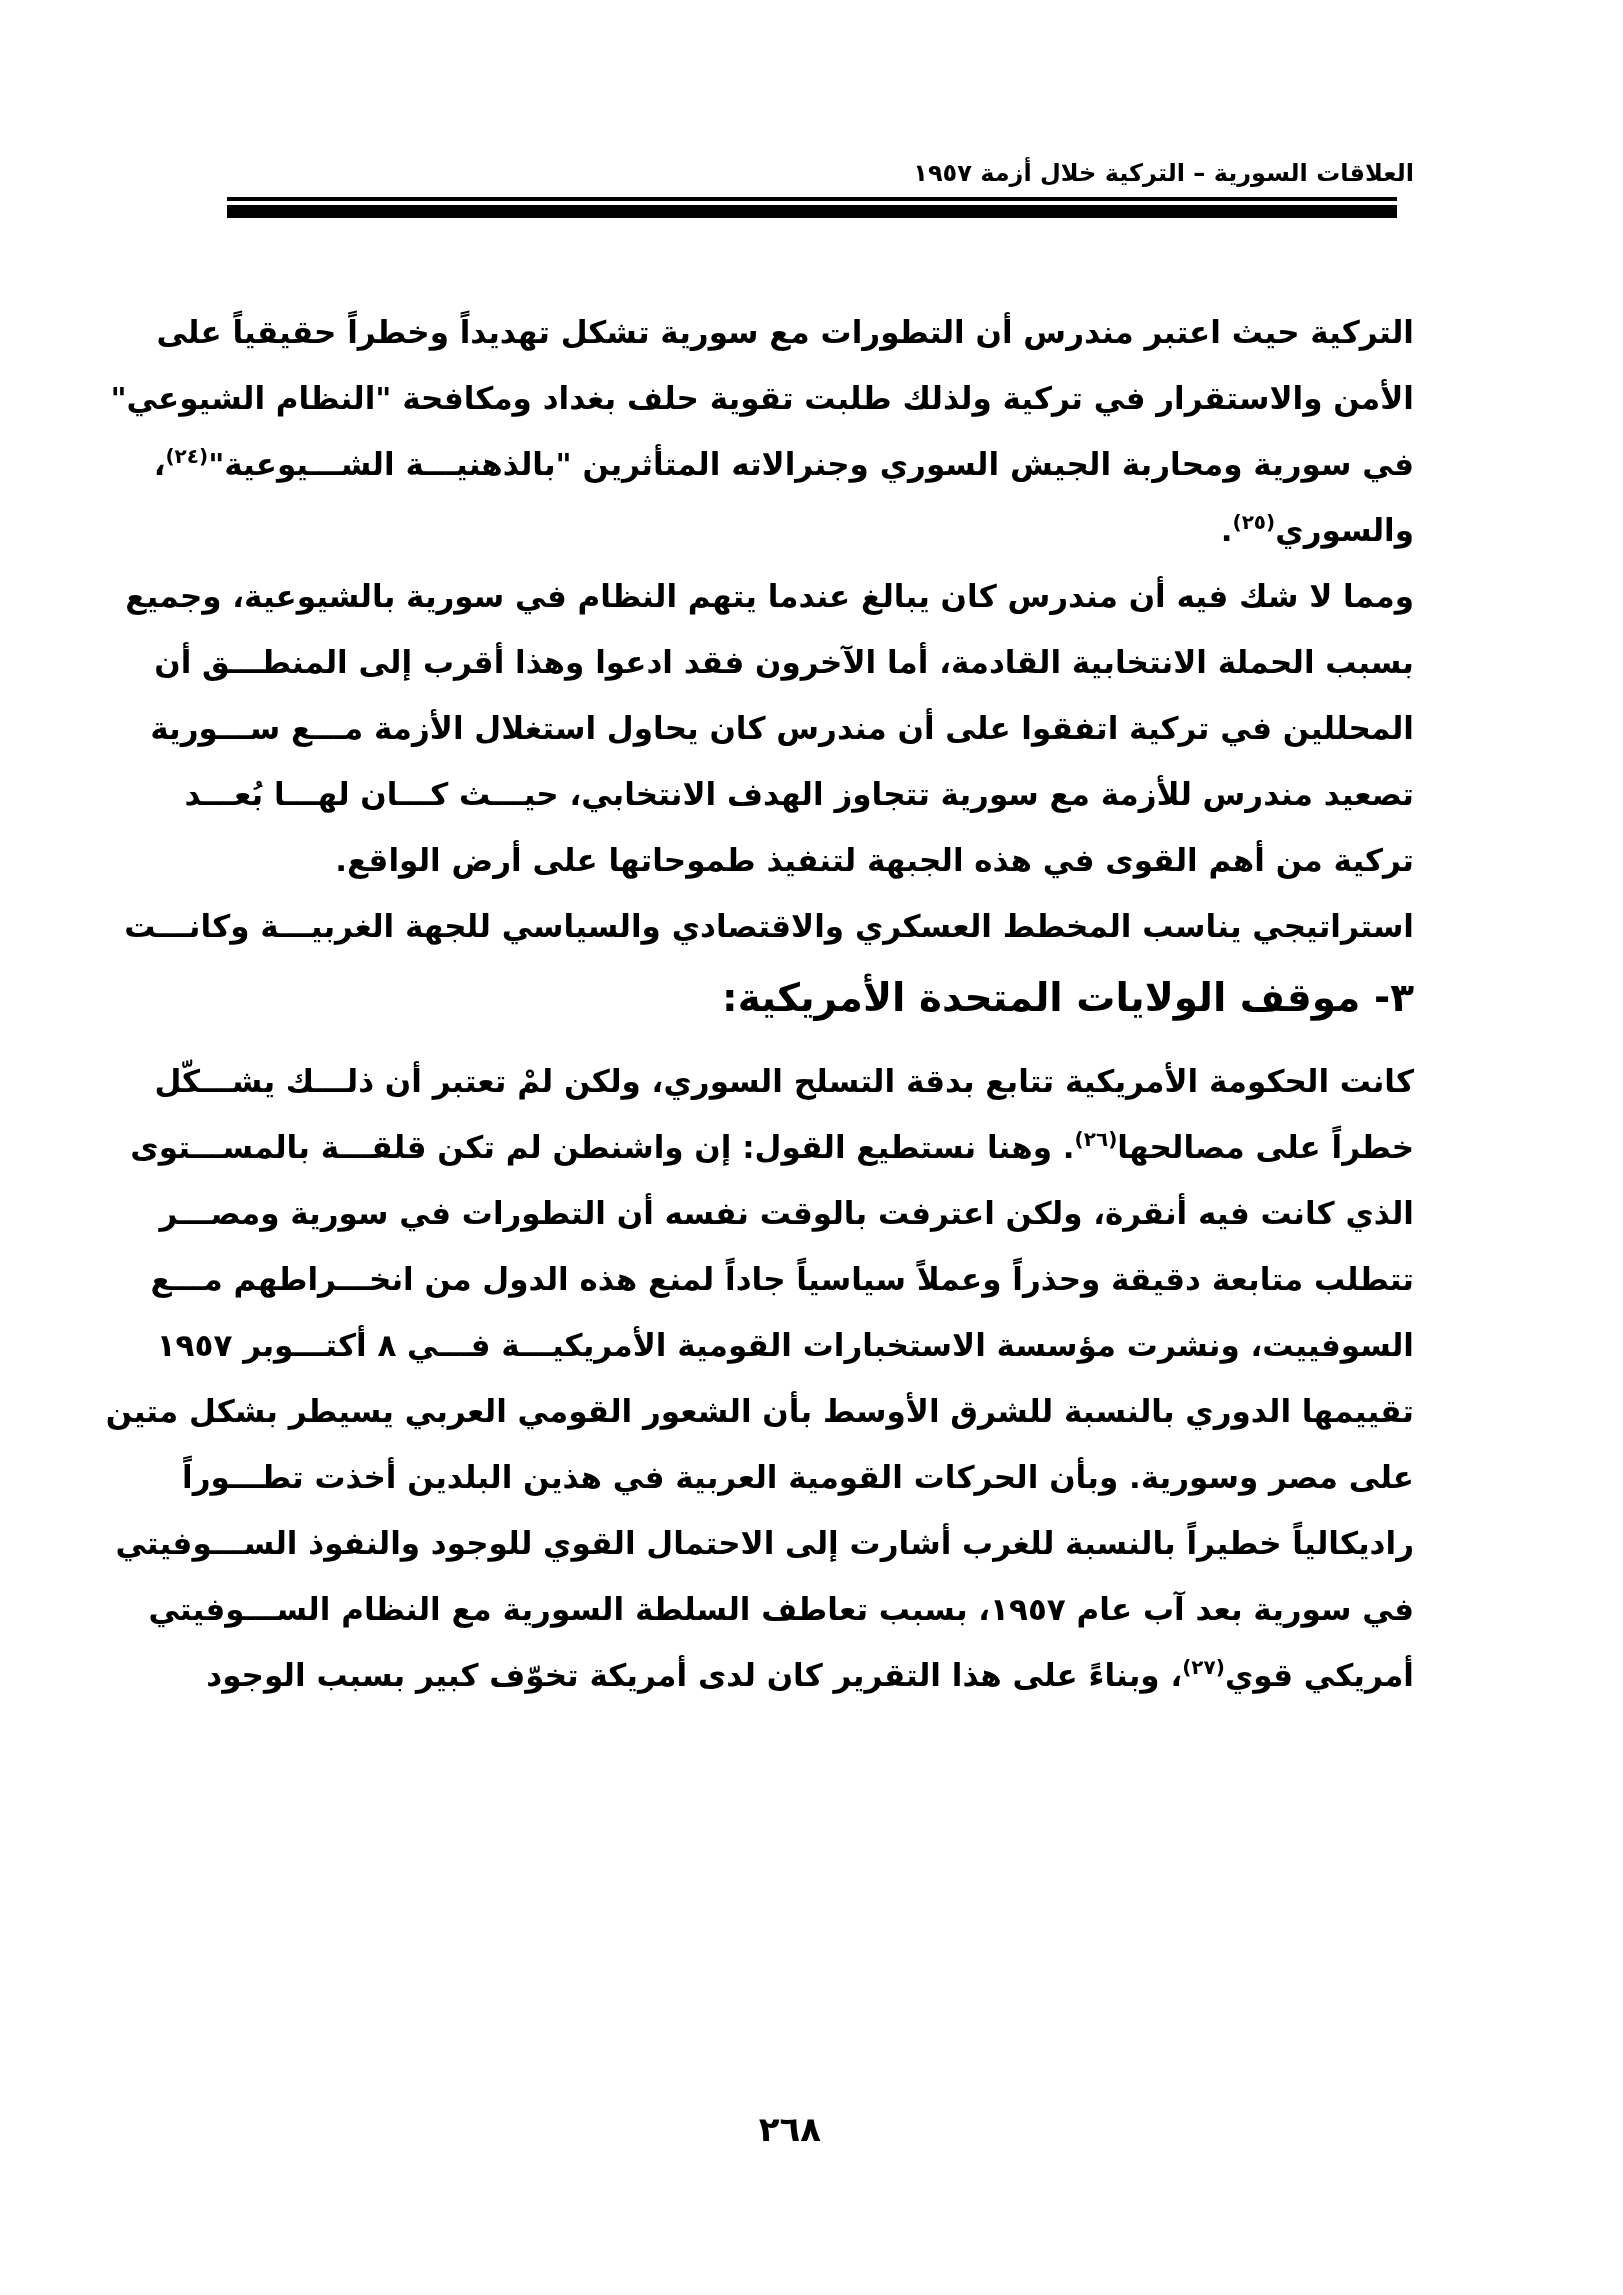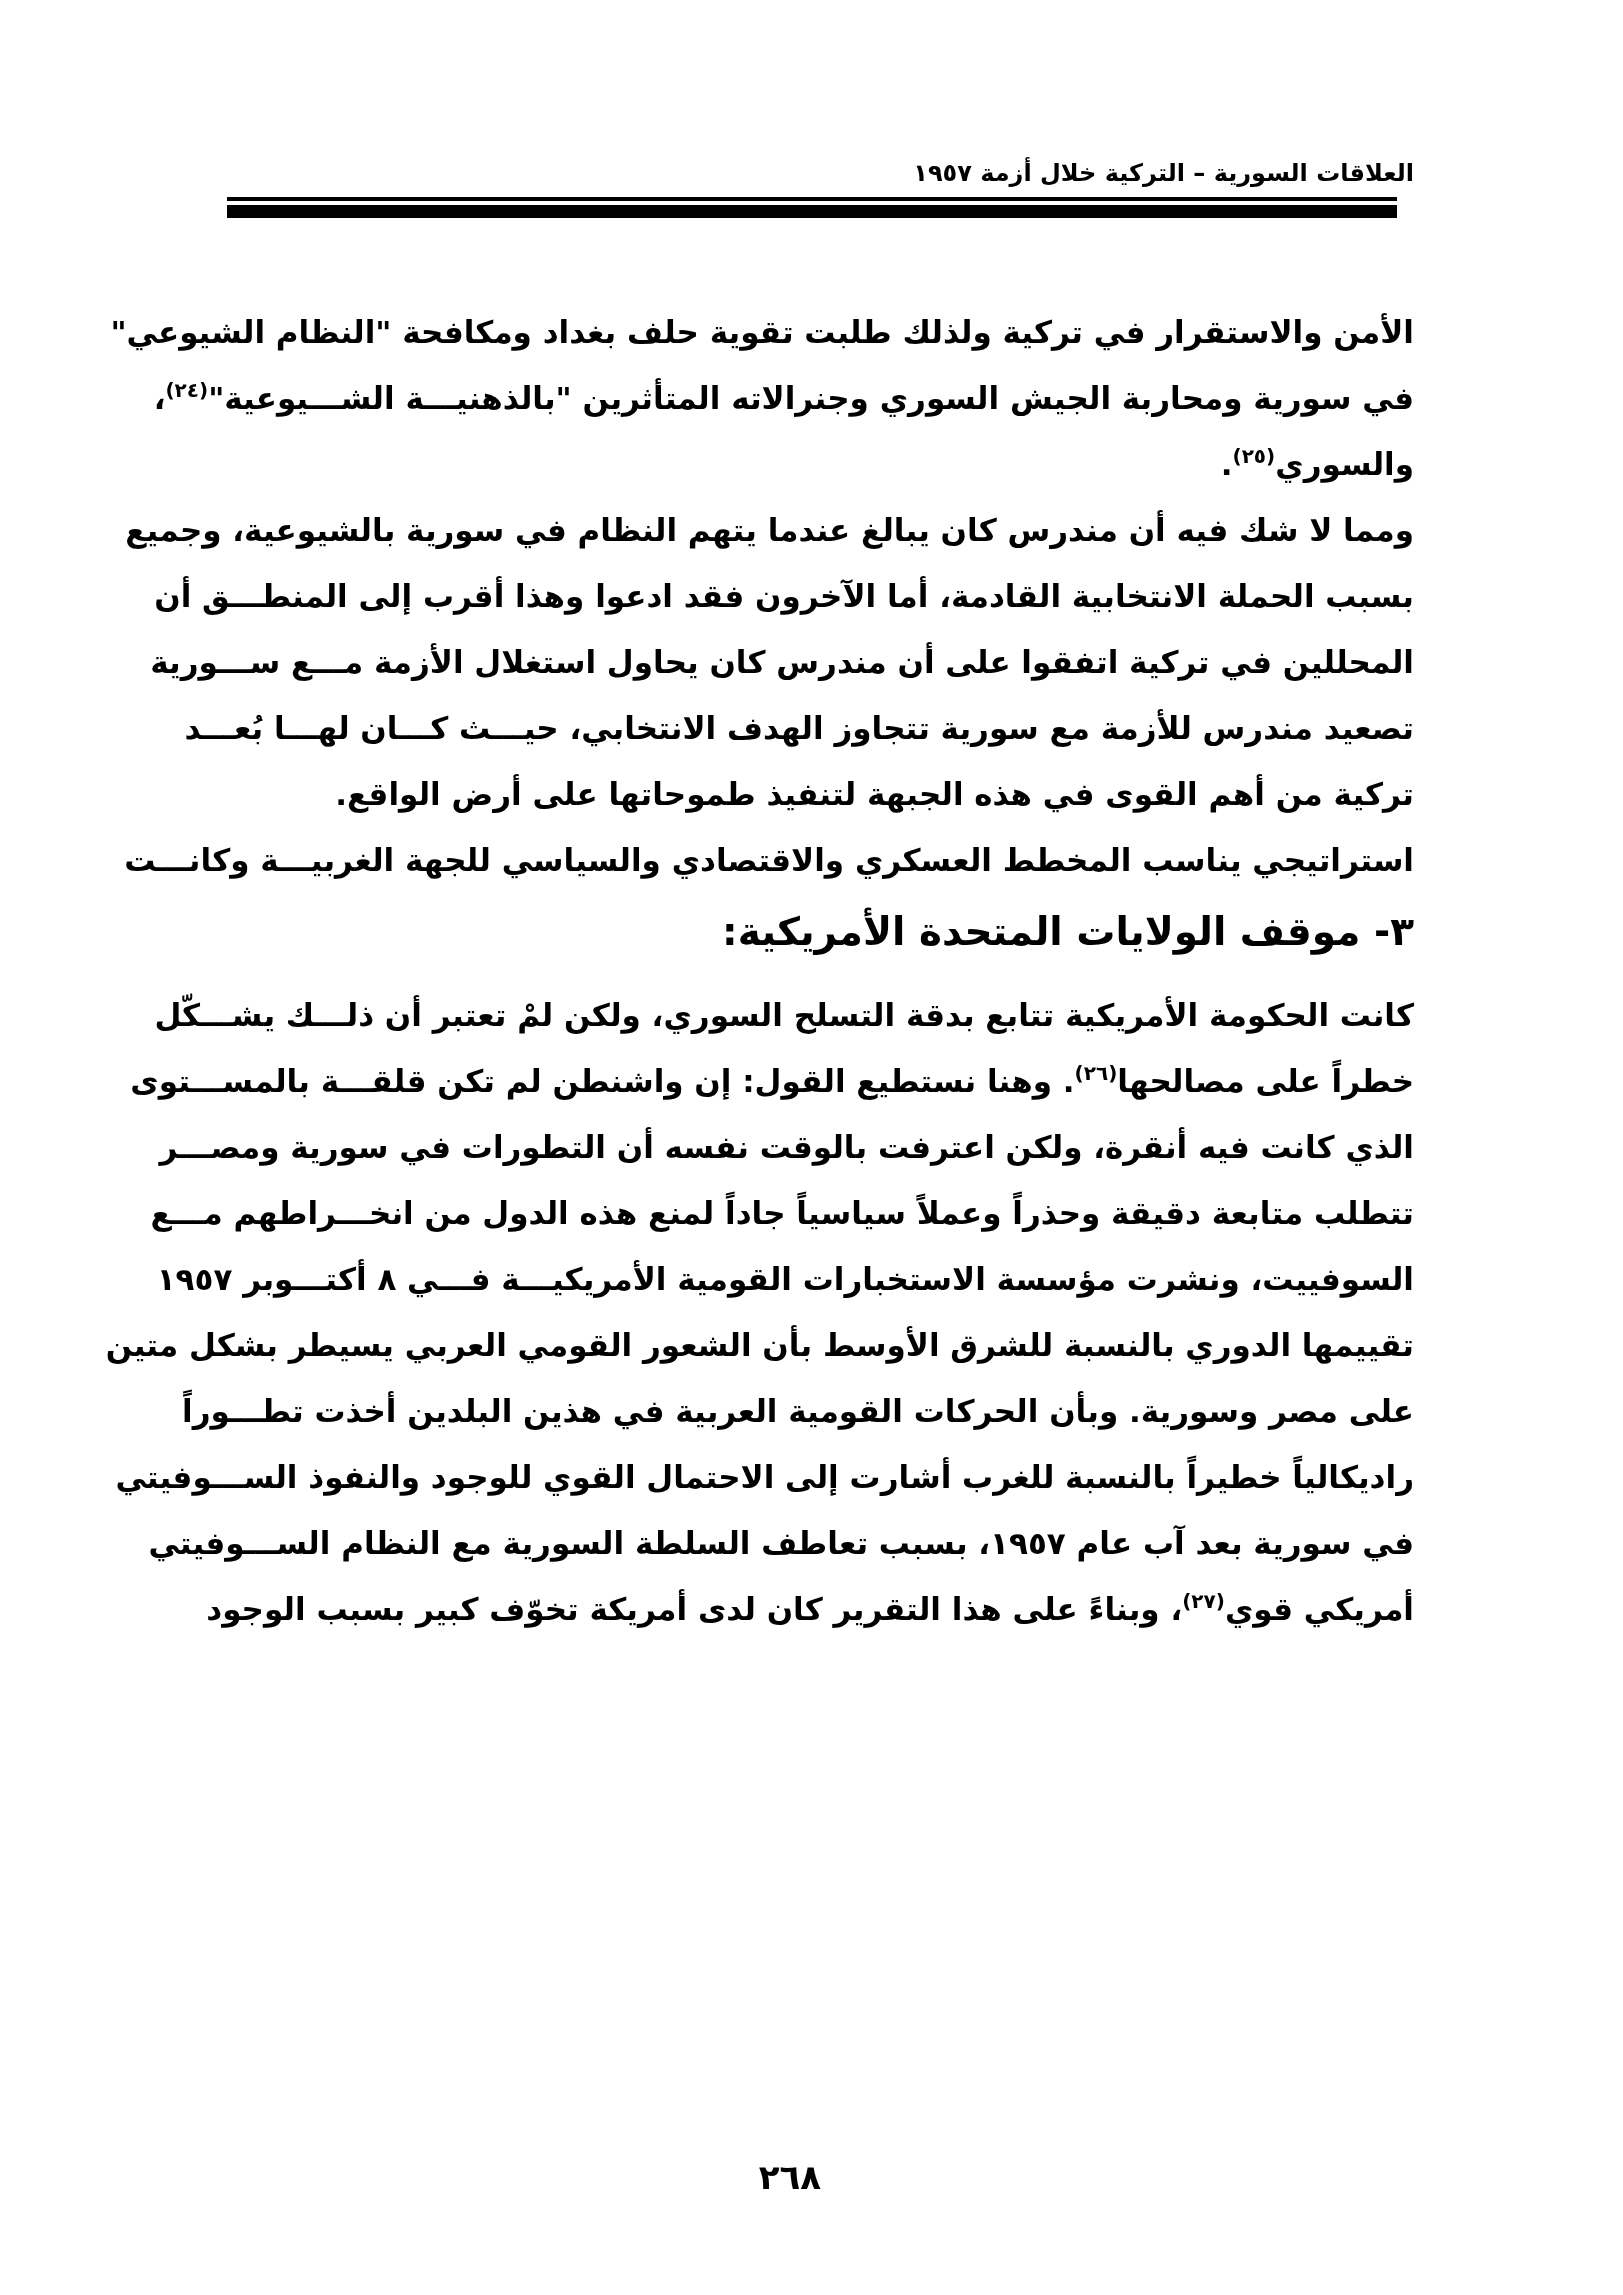--- a/index.html
+++ b/index.html
@@ -29,35 +29,36 @@
     .para { margin: 0; padding: 0; }
     .para + .para { margin-top: 0; }
     .line { display: block; text-align: justify; text-align-last: justify; white-space: nowrap; overflow: visible; }
     .line.last { text-align-last: right; }
     sup { font-size: 20px; line-height: 0; vertical-align: 11.8px; margin-top: 36px; }
     .section-heading {
       display: block; font-size: 39px; font-weight: bold; margin: 3.4px 0 13.5px 0; line-height: 72px;
     }
     .page-number {
       position: absolute; left: 0; width: 1580px; top: 2109px; text-align: center;
-      font-weight: bold; font-size: 34px; font-family: "DejaVu Sans", sans-serif; margin-top: 48px;
+      font-weight: bold; font-size: 34px; font-family: "DejaVu Sans", sans-serif;
     }
   </style>
 </head>
 <body>
 
 <div class="page">
 
   <div class="running-header">العلاقات السورية – التركية خلال أزمة ١٩٥٧</div>
   <div class="rule-thin"></div>
   <div class="rule-thick"></div>
 
   <div class="body-text">
 
     <div class="para">
+      <span class="line">التركية حيث اعتبر مندرس أن التطورات مع سورية تشكل تهديداً وخطراً حقيقياً على</span>
       <span class="line">الأمن والاستقرار في تركية ولذلك طلبت تقوية حلف بغداد ومكافحة "النظام الشيوعي"</span>
       <span class="line"><span>في سورية ومحاربة الجيش السوري وجنرالاته المتأثرين "بالذهنيـــة الشـــيوعية"</span><sup>(٢٤)</sup><span>،</span></span>
       <span class="line last"><span>والسوري</span><sup>(٢٥)</sup><span>.</span></span>
     </div>
 
     <div class="para">
       <span class="line">ومما لا شك فيه أن مندرس كان يبالغ عندما يتهم النظام في سورية بالشيوعية، وجميع</span>
       <span class="line">بسبب الحملة الانتخابية القادمة، أما الآخرون فقد ادعوا وهذا أقرب إلى المنطـــق أن</span>
       <span class="line">المحللين في تركية اتفقوا على أن مندرس كان يحاول استغلال الأزمة مـــع ســـورية</span>
       <span class="line">تصعيد مندرس للأزمة مع سورية تتجاوز الهدف الانتخابي، حيـــث كـــان لهـــا بُعـــد</span>

